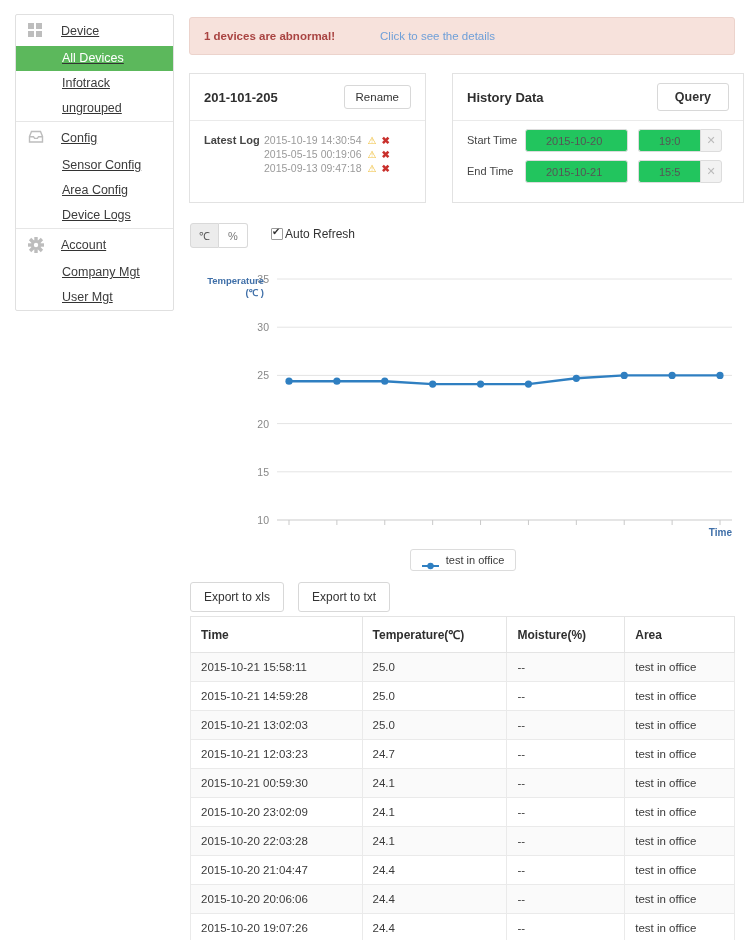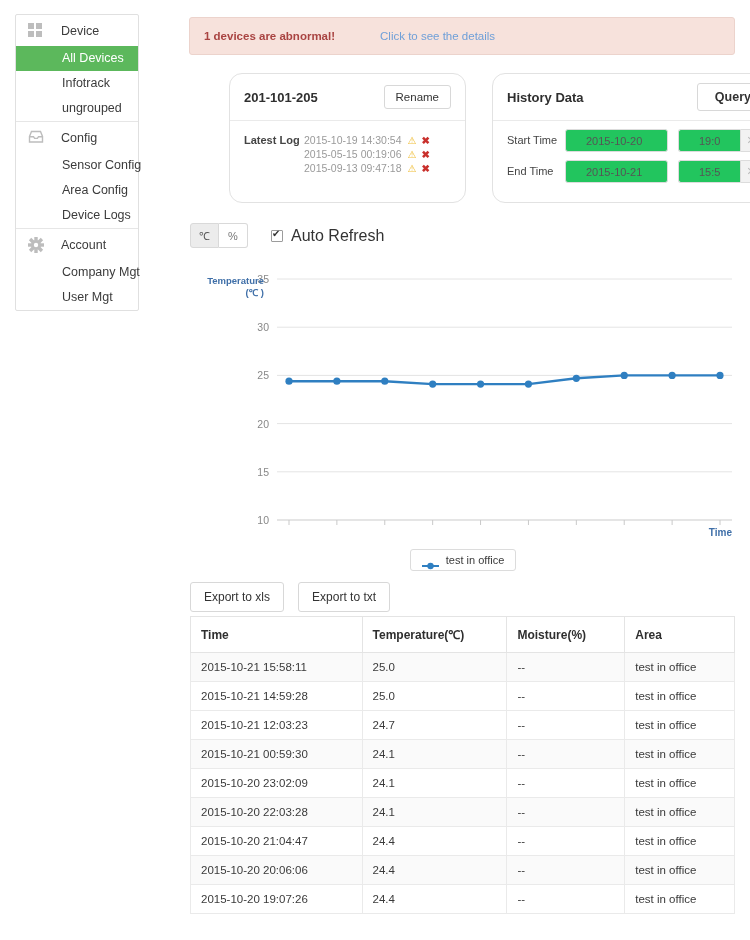--- a/index.html
+++ b/index.html
@@ -9,24 +9,25 @@
     background: #ffffff;
     font-family: "Liberation Sans", sans-serif;
     color: #333;
     overflow: hidden;
   }
   .page { position: relative; width: 750px; height: 940px; }
 
   
   .sidebar {
     position: absolute; left: 15px; top: 14px;
-    width: 124px;
+    width: 159px;
     border: 1px solid #e0e0e0;
     background: #fff;
     border-radius: 2px;
+    text-decoration: underline;
   }
   .nav-group { border-bottom: 1px solid #e6e6e6; }
   .nav-group:last-child { border-bottom: none; }
   .nav-head {
     display: flex; align-items: center;
     height: 31px; padding-left: 12px;
     font-size: 12.5px; color: #3b3b3b;
     cursor: pointer;
   }
   .nav-head .ico { width: 22px; height: 16px; display:inline-block; flex:0 0 auto; }
@@ -58,21 +59,21 @@
     display: flex; align-items: center; padding-left: 14px;
     font-size: 11.5px;
     gap: 41px;
   }
   .alert b { color: #a94442; font-weight: bold; }
   .alert a { color: #6f9fd8; margin-left: 4px; text-decoration: none; cursor: pointer; }
 
   
   .card {
     position: absolute;
-    background: #fff; border: 1px solid #e2e2e2; border-radius: 13px; margin-left: 40px;
+    background: #fff; border: 1px solid #e2e2e2; border-radius: 0;
   }
   .device-card { left: 189px; top: 73px; width: 237px; height: 130px; }
   .hist-card  { left: 452px; top: 73px; width: 292px; height: 130px; }
 
   .card-head {
     height: 47px; border-bottom: 1px solid #eaeaea;
     display: flex; align-items: center; justify-content: space-between;
     padding: 0 14px;
   }
   .card-title { font-size: 13px; font-weight: bold; color: #2f2f2f; }
@@ -121,21 +122,21 @@
 
   .refresh { position: absolute; left: 271px; top: 227px; display: flex; align-items: center; }
   .cbx {
     width: 12px; height: 12px; border: 1px solid #9c9c9c; background: #fff;
     position: relative; cursor: pointer; border-radius: 1px;
   }
   .cbx::after {
     content: "✔"; position: absolute; left: 0px; top: -3px;
     font-size: 10px; color: #333;
   }
-  .refresh span { margin-left: 8px; font-size: 16px; color: #333; }
+  .refresh span { margin-left: 2px; font-size: 12px; color: #333; }
 
   
   .chart-area { position: absolute; left: 189px; top: 262px; width: 548px; height: 310px; }
   .chart-svg { display: block; }
 
   
   .exports { position: absolute; left: 190px; top: 582px; display: flex; gap: 14px; }
   .btn-export { padding: 7px 13px; font-size: 12px; }
 
   
@@ -353,20 +354,26 @@
             <td>25.0</td>
             <td>--</td>
             <td>test in office</td>
           </tr>
           <tr>
             <td>2015-10-21 14:59:28</td>
             <td>25.0</td>
             <td>--</td>
             <td>test in office</td>
           </tr>
+          <tr class="alt">
+            <td>2015-10-21 13:02:03</td>
+            <td>25.0</td>
+            <td>--</td>
+            <td>test in office</td>
+          </tr>
           <tr>
             <td>2015-10-21 12:03:23</td>
             <td>24.7</td>
             <td>--</td>
             <td>test in office</td>
           </tr>
           <tr class="alt">
             <td>2015-10-21 00:59:30</td>
             <td>24.1</td>
             <td>--</td>

